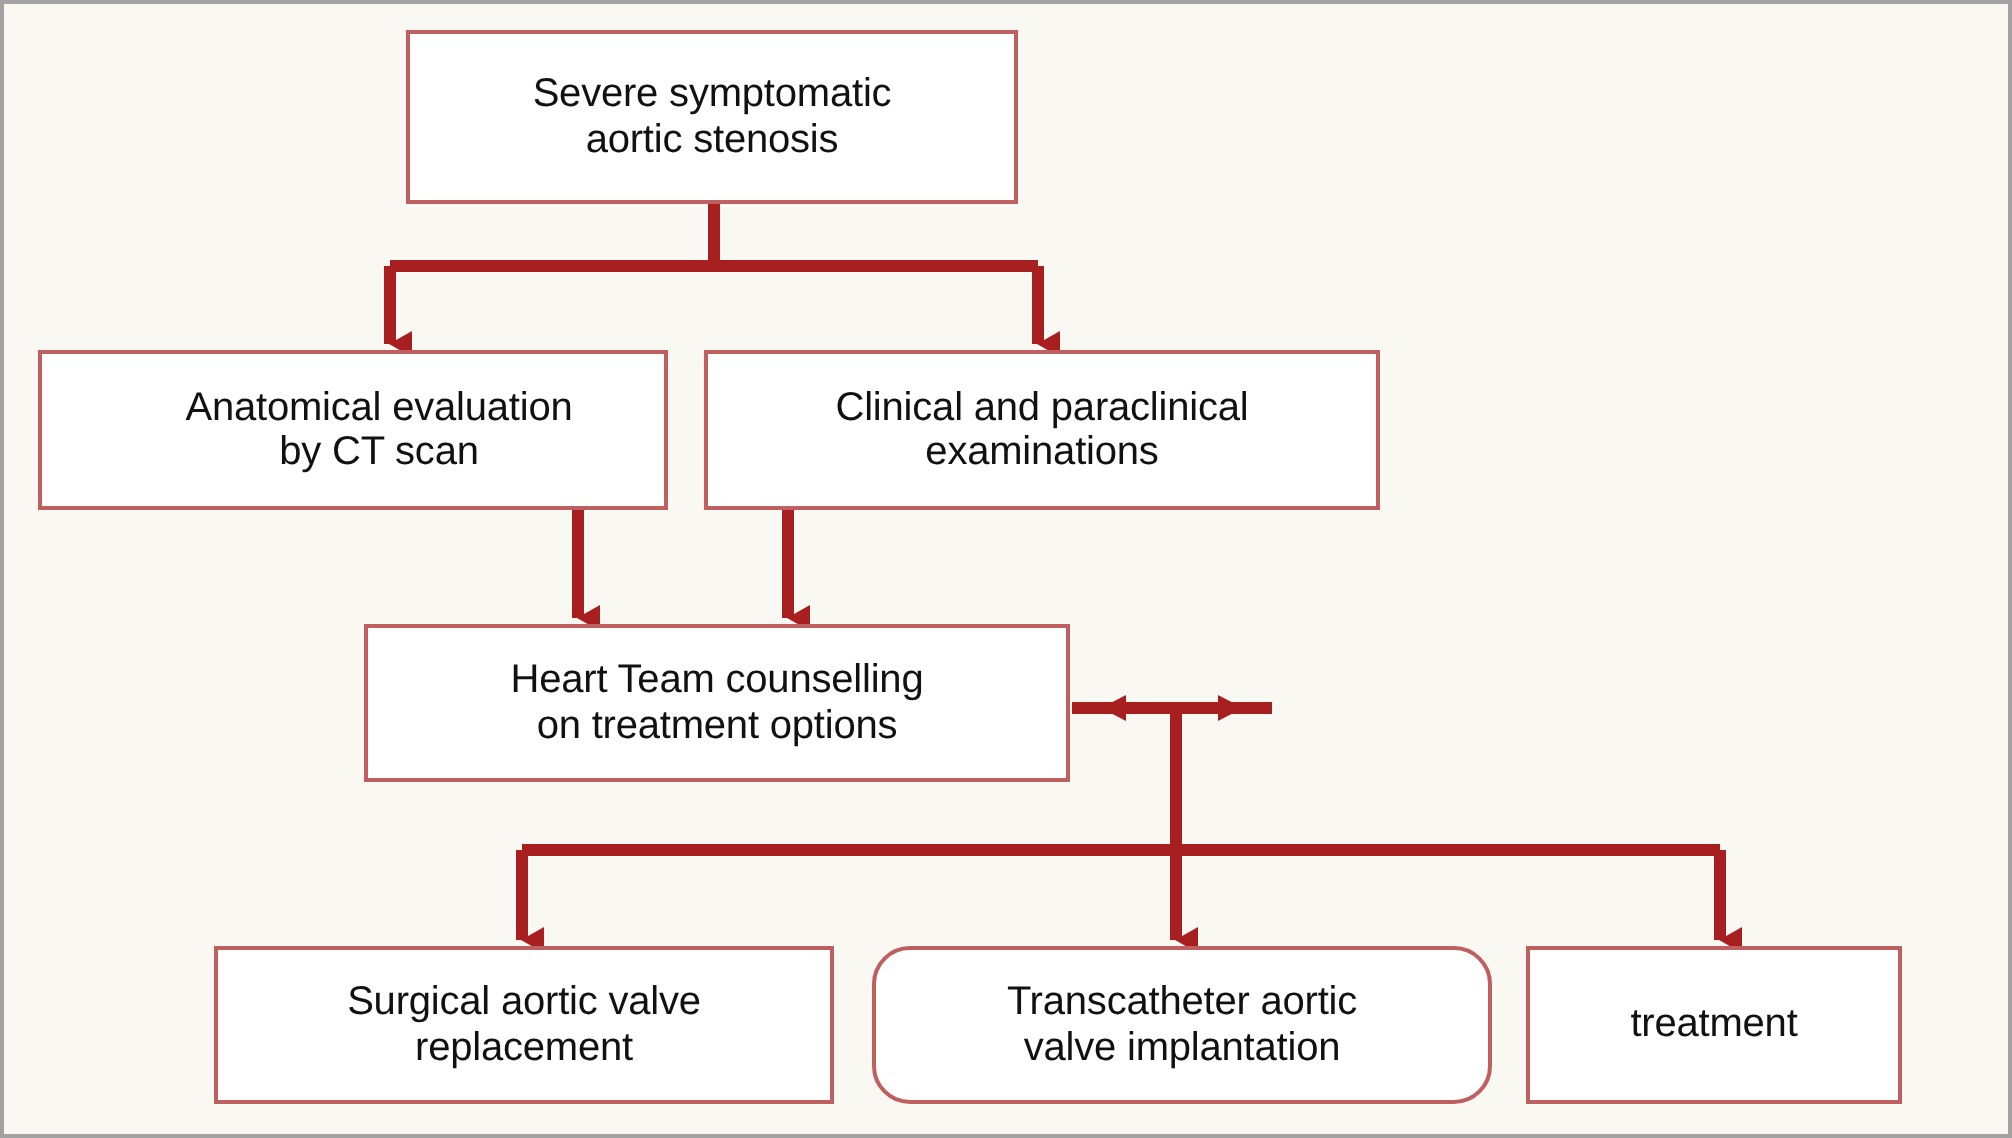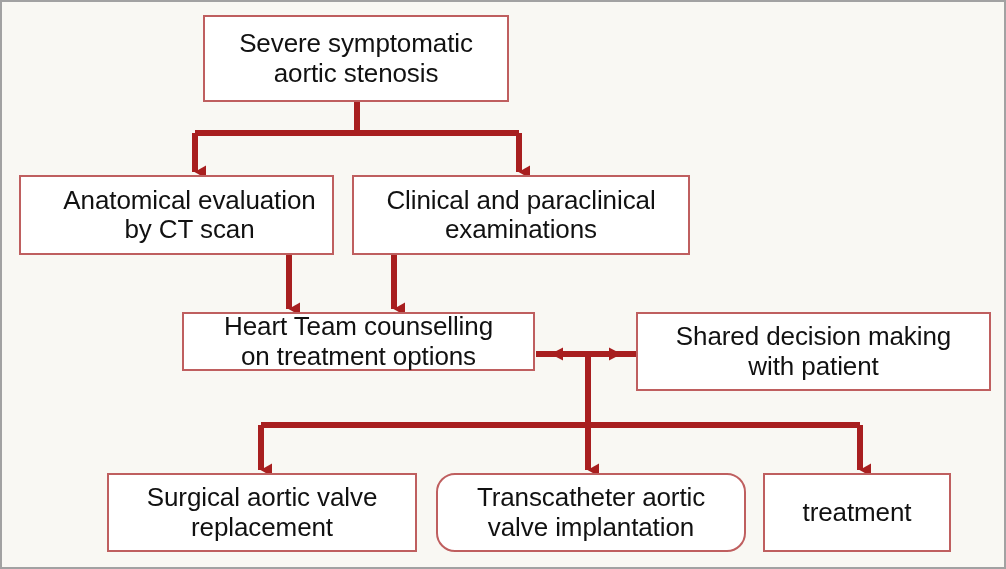--- a/index.html
+++ b/index.html
@@ -21,21 +21,21 @@
     position: absolute;
     box-sizing: border-box;
     background: #ffffff;
     border: 2px solid #bf5f5f;
     display: flex;
     align-items: center;
     justify-content: center;
     text-align: center;
     color: #111111;
     font-family: "Liberation Sans", sans-serif;
-    font-size: 26px;
+    font-size: 20px;
     line-height: 1.12;
     letter-spacing: -0.1px;
     padding: 0 6px;
   }
   .node span {
     display: block;
     width: 100%;
   }
   svg.connectors {
     position: absolute;
@@ -105,33 +105,27 @@
     </span>
   </div>
 
   <div class="node" style="left:350px; top:173px; width:338px; height:80px;">
     <span>
       <span style="display: block;">Clinical and paraclinical</span>
       <span style="display: block;">examinations</span>
     </span>
   </div>
 
-  <div class="node" style="left:180px; top:310px; width:353px; height:59px;text-align:center;">
+  <div class="node" style="left:180px; top:310px; width:353px; height:79px;text-align:center;">
     <span>
       <span style="display: block;">Heart Team counselling</span>
       <span style="display: block;">on treatment options</span>
     </span>
   </div>
 
-  <div class="node" style="left:634px; top:310px; width:355px; height:79px;">
-    <span>
-      <span style="display: block;">Shared decision making</span>
-      <span style="display: block;">with patient</span>
-    </span>
-  </div>
 
   <div class="node" style="left:105px; top:471px; width:310px; height:79px;">
     <span>
       <span style="display: block;">Surgical aortic valve</span>
       <span style="display: block;">replacement</span>
     </span>
   </div>
 
   <div class="node" style="left:434px; top:471px; width:310px; height:79px;border-radius:19px;">
     <span>

